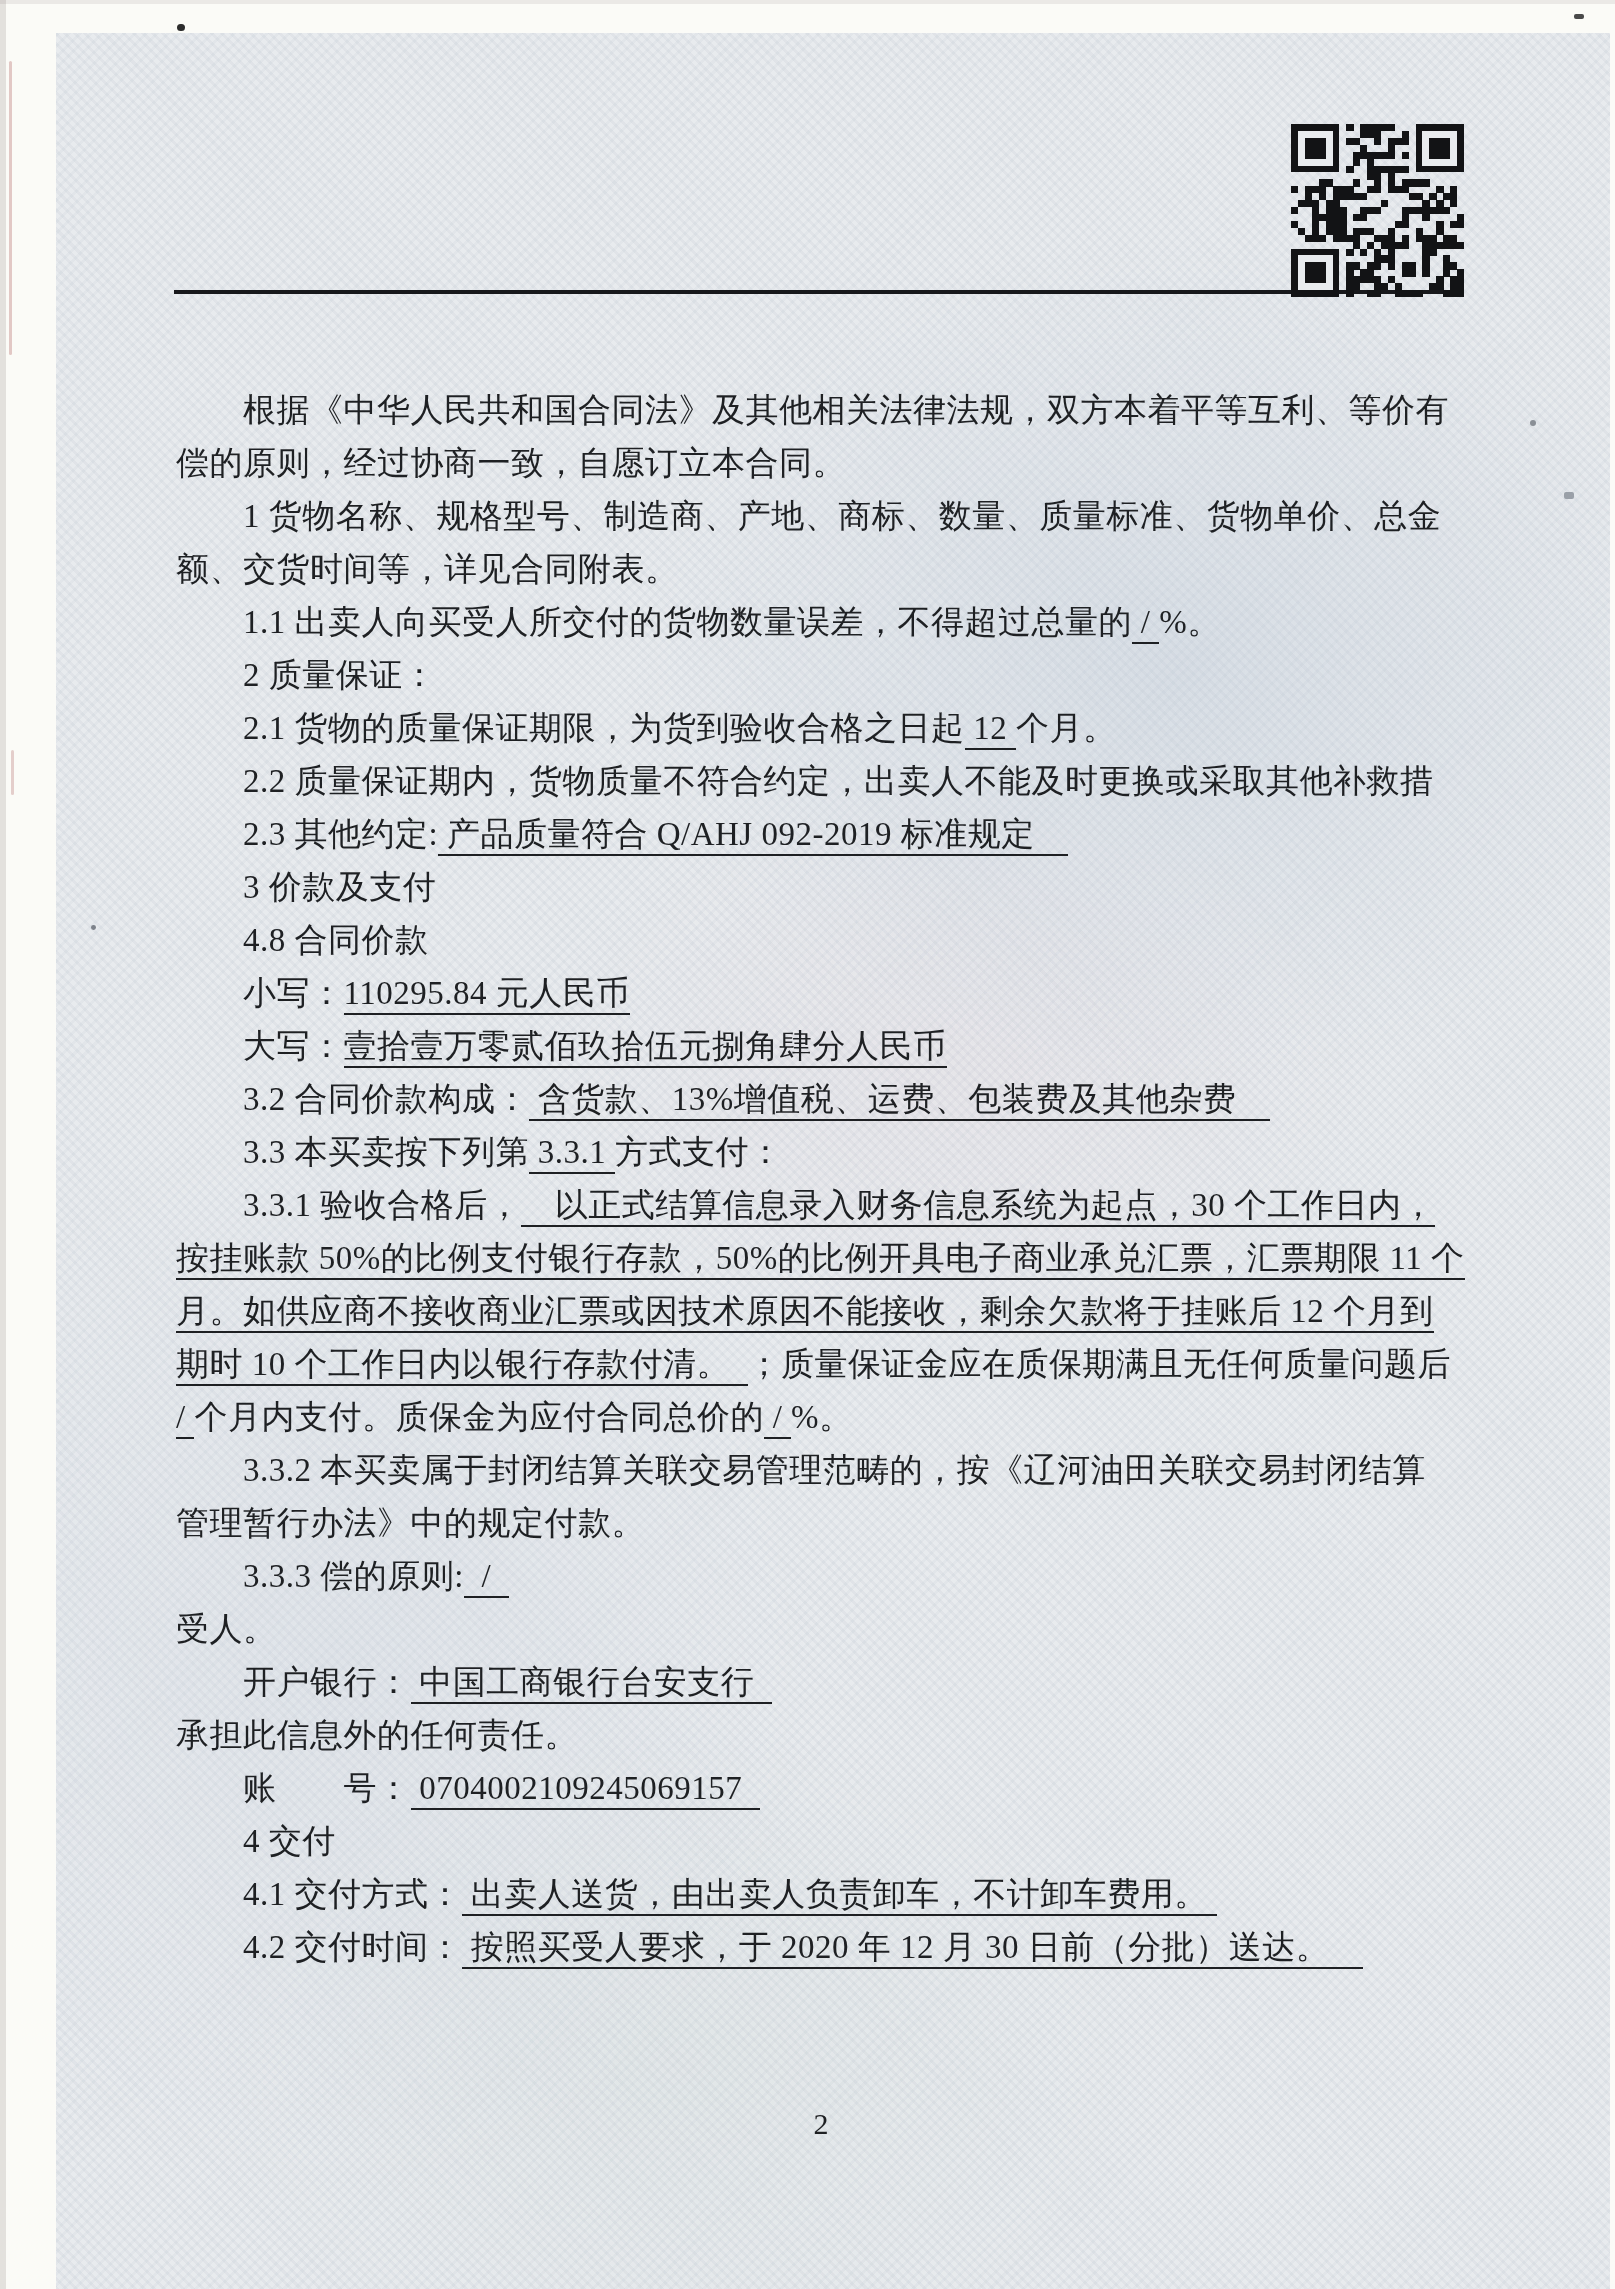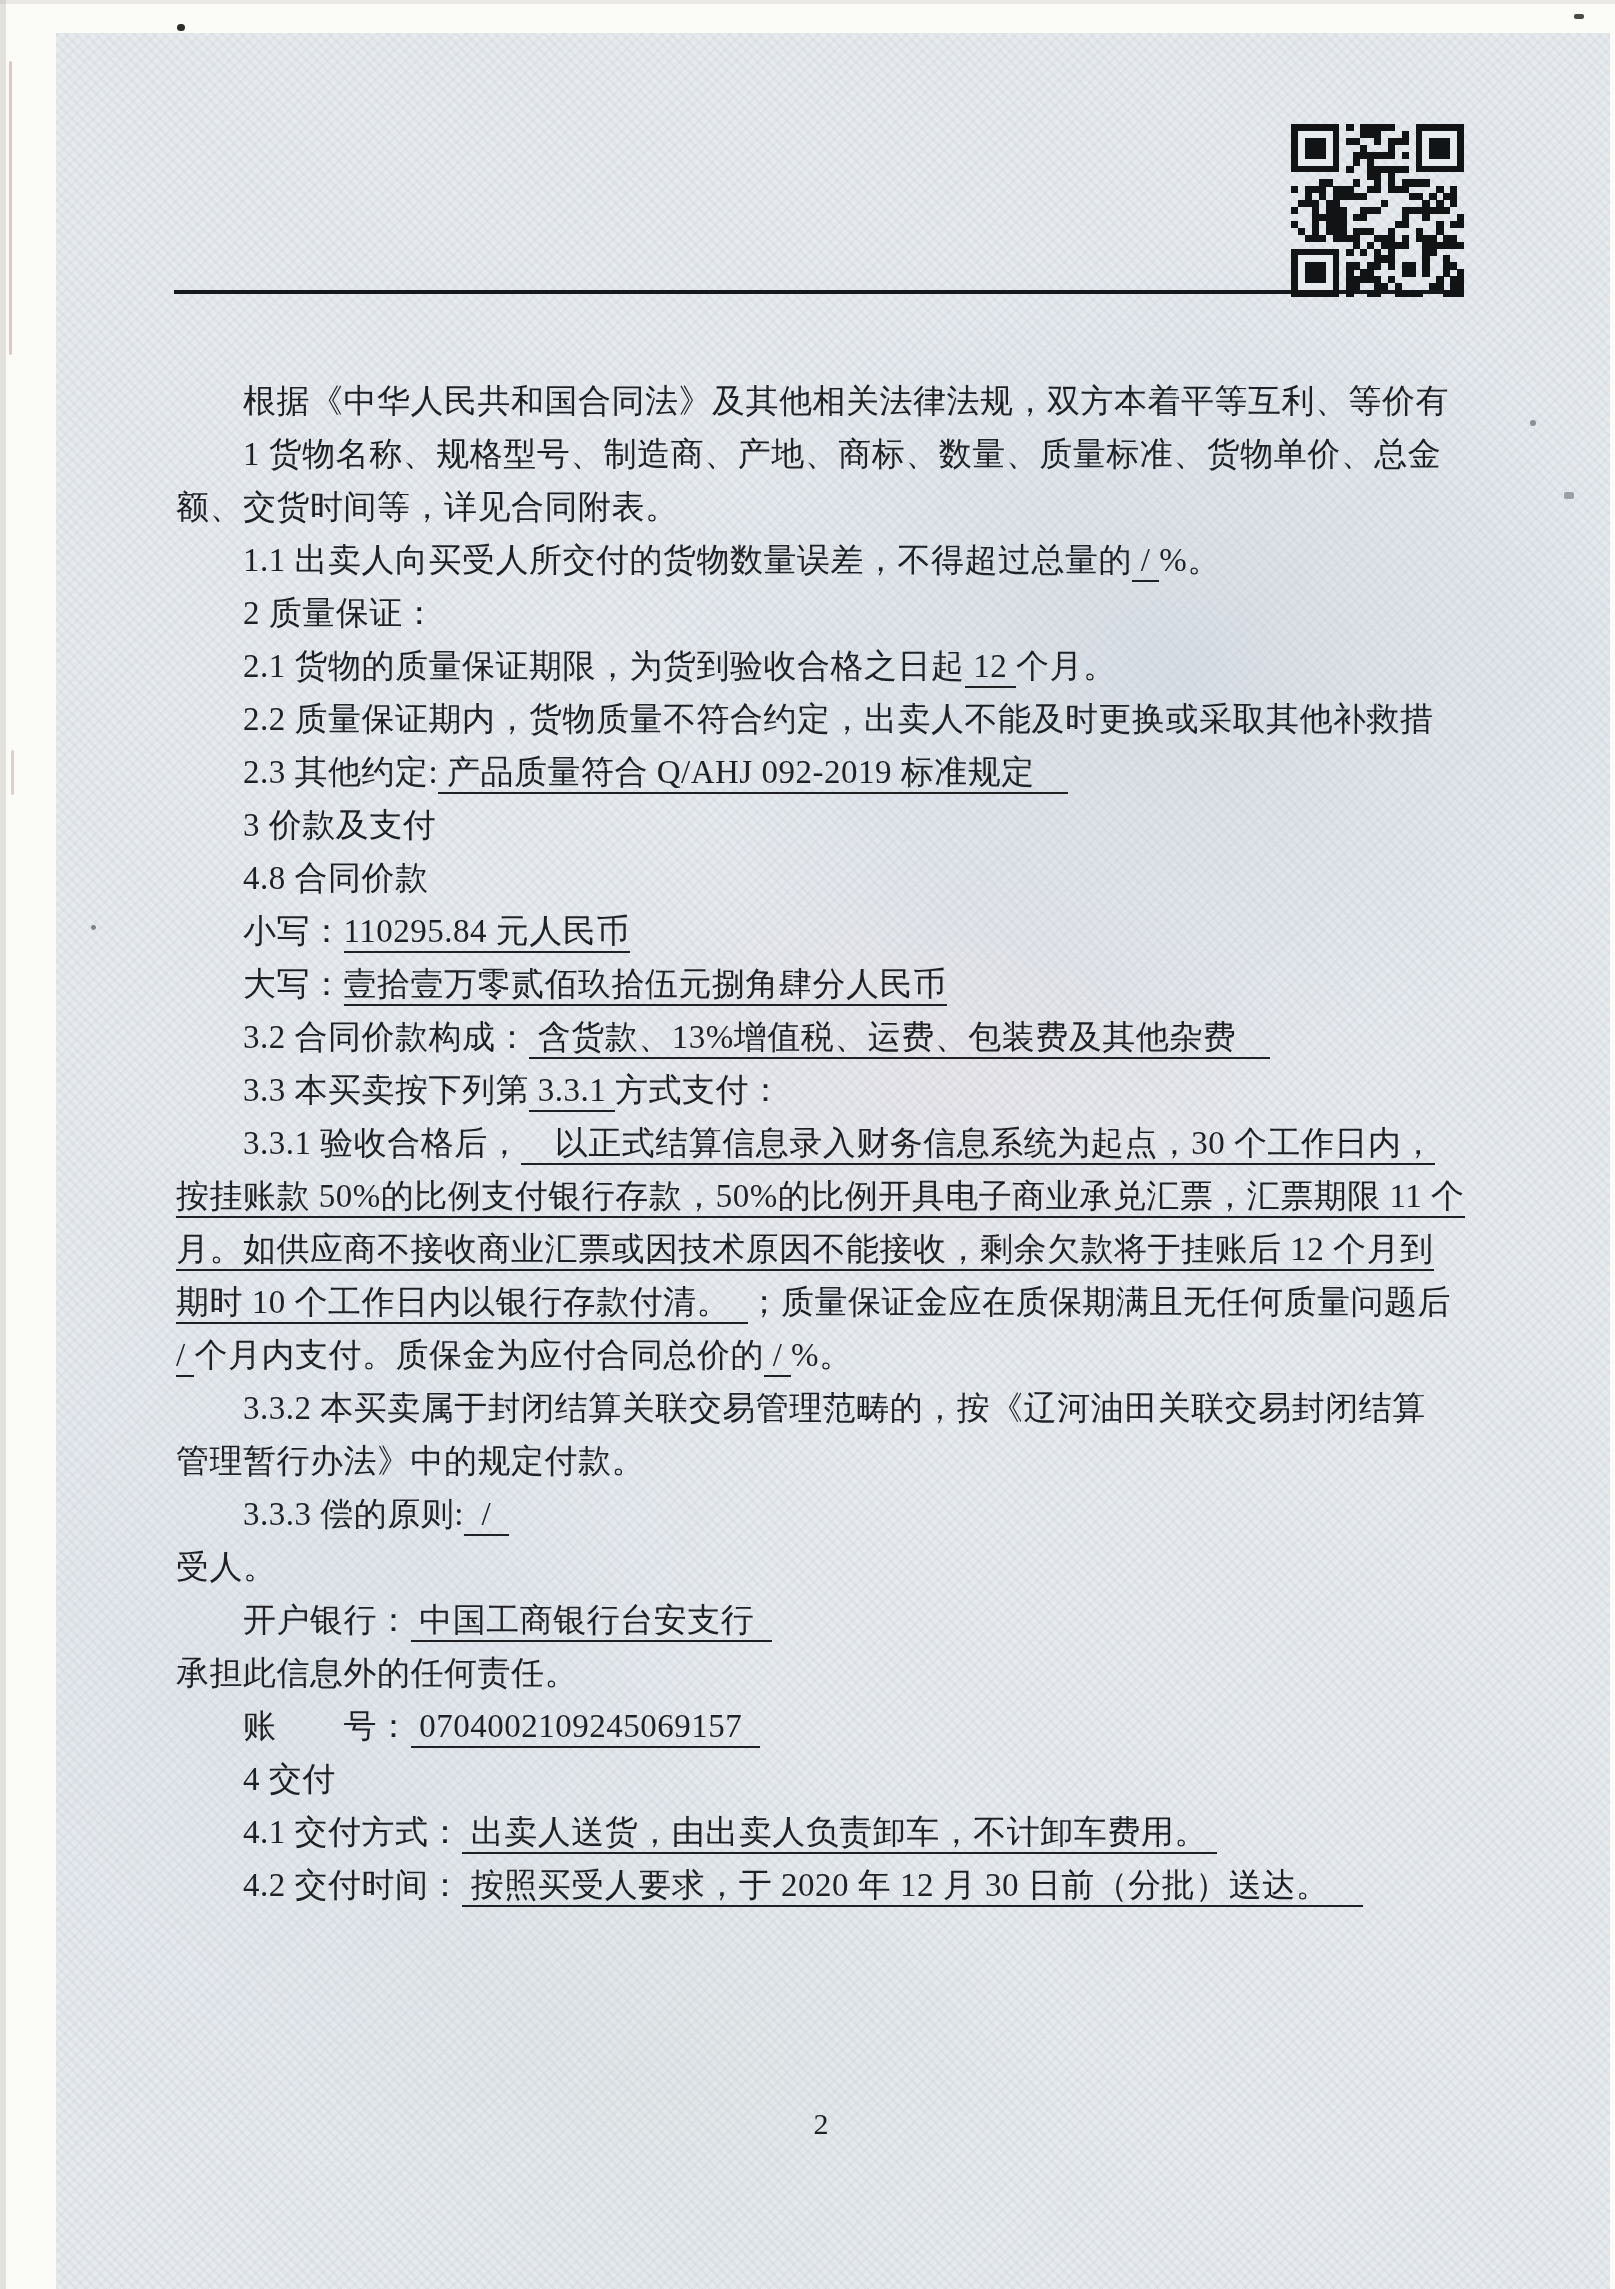--- a/index.html
+++ b/index.html
@@ -22,21 +22,21 @@
       radial-gradient(608px 412px at 58% 46%, rgba(219,193,204,.14), transparent 70%),
       radial-gradient(686px 490px at 40% 90%, rgba(190,205,200,.16), transparent 70%),
       repeating-linear-gradient(45deg, rgba(118,134,156,.07) 0 2.9px, transparent 2.9px 6.9px),
       repeating-linear-gradient(135deg, rgba(118,134,156,.055) 0 2.9px, transparent 2.9px 7.8px);
   }
 
   .rule{position:absolute;left:174px;top:290px;width:1286px;height:3.9px;background:#17181b;}
 
   .qr{position:absolute;left:1291px;top:124px;width:173px;height:173px;}
 
-  .doc{position:absolute;left:176px;top:375px;width:1294px;color:var(--ink,#1e2023);}
+  .doc{position:absolute;left:176px;top:384px;width:1294px;color:var(--ink,#1e2023);}
   .line{font-size:33px;line-height:53px;white-space:nowrap;letter-spacing:0.5px;}
   .line.indent{padding-left:67px;}
   .u{border-bottom:2.9px solid var(--ink,#1e2023);padding-bottom:2px;}
   .b{font-weight:normal;}
 
   .pageno{
     position:absolute;left:176px;top:2107px;width:1290px;text-align:center;
     font-size:30px;color:var(--ink,#1e2023);
   }
 
@@ -281,20 +281,21 @@
     <rect x="18" y="0" width="7" height="7" fill="#121315"></rect>
     <rect x="19" y="1" width="5" height="5" fill="#e8ebee"></rect>
     <rect x="20" y="2" width="3" height="3" fill="#121315"></rect>
     <rect x="0" y="18" width="7" height="7" fill="#121315"></rect>
     <rect x="1" y="19" width="5" height="5" fill="#e8ebee"></rect>
     <rect x="2" y="20" width="3" height="3" fill="#121315"></rect>
   </svg>
 
 <div id="doc-lines" class="doc">
     <div class="line indent"><span>根据《中华人民共和国合同法》及其他相关法律法规，双方本着平等互利、等价有</span></div>
+    <div class="line"><span>偿的原则，经过协商一致，自愿订立本合同。</span></div>
     <div class="line indent"><span>1 货物名称、规格型号、制造商、产地、商标、数量、质量标准、货物单价、总金</span></div>
     <div class="line"><span>额、交货时间等，详见合同附表。</span></div>
     <div class="line indent"><span>1.1 出卖人向买受人所交付的货物数量误差，不得超过总量的</span><span class="u">&nbsp;/&nbsp;</span><span>%。</span></div>
     <div class="line indent"><span class="b">2 质量保证：</span></div>
     <div class="line indent"><span>2.1 货物的质量保证期限，为货到验收合格之日起</span><span class="u">&nbsp;12&nbsp;</span><span>个月。</span></div>
     <div class="line indent"><span>2.2 质量保证期内，货物质量不符合约定，出卖人不能及时更换或采取其他补救措</span></div>
     <div class="line indent"><span>2.3 其他约定:</span><span class="u">&nbsp;产品质量符合 Q/AHJ 092-2019 标准规定　</span></div>
     <div class="line indent"><span class="b">3 价款及支付</span></div>
     <div class="line indent"><span>4.8 合同价款</span></div>
     <div class="line indent"><span>小写：</span><span class="u">110295.84 元人民币</span></div>

